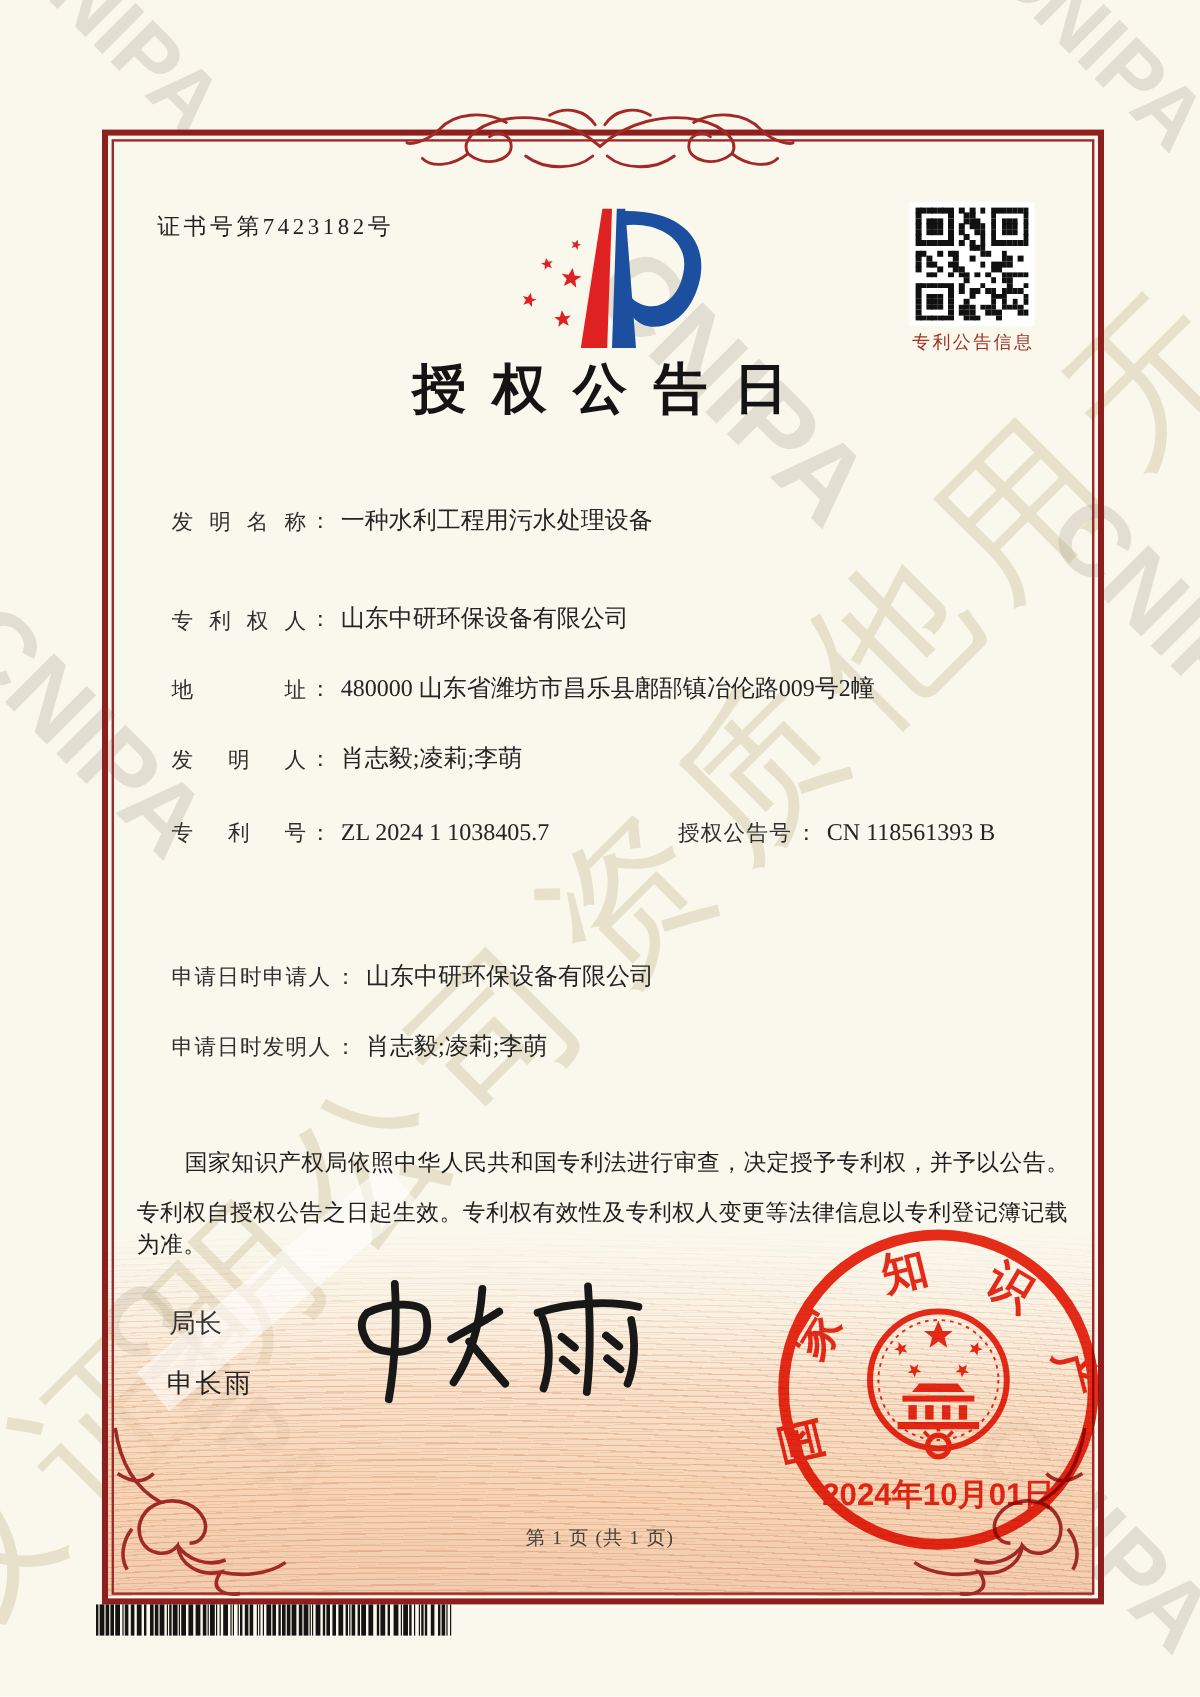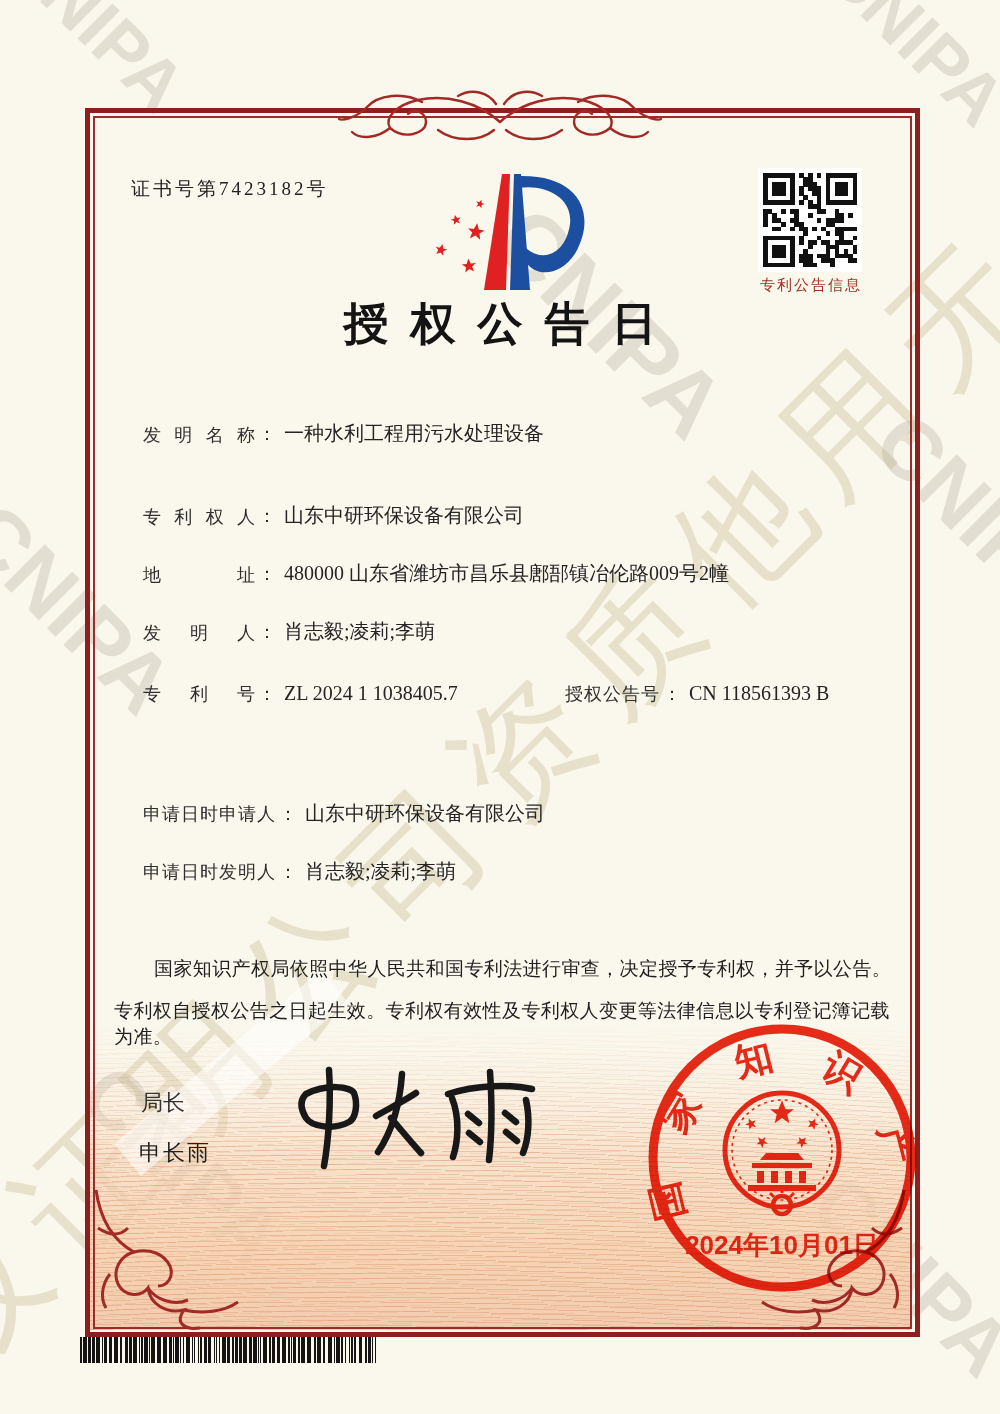--- a/index.html
+++ b/index.html
@@ -420,16 +420,17 @@
             <rect x="155" y="151" width="7" height="12"></rect>
           <rect x="104" y="165" width="68" height="6"></rect>
         </g>
         <circle cx="138" cy="185" r="9" fill="none" stroke-width="4.5"></circle>
         <path d="M126,185 h-6 M150,185 h6 M138,173 v-5 M130,177 l-4,-4 M146,177 l4,-4" stroke-width="3" fill="none"></path>
       </g>
       <text x="138" y="234" font-size="26" font-weight="700" text-anchor="middle" stroke="none" font-family="Liberation Sans, DejaVu Sans, sans-serif">2024年10月01日</text>
     </g>
   </svg>
 
+  <div class="footer">第 1 页 (共 1 页)</div>
 
   <div class="barcode" id="barcode"><i style="width: 2.4px; margin-right: 1px;"></i><i style="width: 3.8px; margin-right: 1px;"></i><i style="width: 2.4px; margin-right: 1px;"></i><i style="width: 3.8px; margin-right: 1px;"></i><i style="width: 3.8px; margin-right: 2.3px;"></i><i style="width: 1px; margin-right: 1px;"></i><i style="width: 2.4px; margin-right: 2.3px;"></i><i style="width: 2.4px; margin-right: 2.3px;"></i><i style="width: 3.8px; margin-right: 2.3px;"></i><i style="width: 2.4px; margin-right: 2.3px;"></i><i style="width: 3.8px; margin-right: 1px;"></i><i style="width: 2.4px; margin-right: 1px;"></i><i style="width: 3.8px; margin-right: 2.3px;"></i><i style="width: 1px; margin-right: 1px;"></i><i style="width: 2.4px; margin-right: 1px;"></i><i style="width: 3.8px; margin-right: 1px;"></i><i style="width: 1px; margin-right: 1px;"></i><i style="width: 3.8px; margin-right: 2.3px;"></i><i style="width: 3.8px; margin-right: 2.3px;"></i><i style="width: 3.8px; margin-right: 2.3px;"></i><i style="width: 2.4px; margin-right: 1px;"></i><i style="width: 1px; margin-right: 1px;"></i><i style="width: 3.8px; margin-right: 1px;"></i><i style="width: 1px; margin-right: 2.3px;"></i><i style="width: 1px; margin-right: 2.3px;"></i><i style="width: 3.8px; margin-right: 2.3px;"></i><i style="width: 1px; margin-right: 1px;"></i><i style="width: 1px; margin-right: 2.3px;"></i><i style="width: 1px; margin-right: 1px;"></i><i style="width: 2.4px; margin-right: 2.3px;"></i><i style="width: 2.4px; margin-right: 1px;"></i><i style="width: 3.8px; margin-right: 2.3px;"></i><i style="width: 1px; margin-right: 1px;"></i><i style="width: 1px; margin-right: 2.3px;"></i><i style="width: 1px; margin-right: 2.3px;"></i><i style="width: 3.8px; margin-right: 1px;"></i><i style="width: 2.4px; margin-right: 2.3px;"></i><i style="width: 2.4px; margin-right: 1px;"></i><i style="width: 2.4px; margin-right: 1px;"></i><i style="width: 3.8px; margin-right: 1px;"></i><i style="width: 3.8px; margin-right: 2.3px;"></i><i style="width: 2.4px; margin-right: 1px;"></i><i style="width: 3.8px; margin-right: 1px;"></i><i style="width: 1px; margin-right: 1px;"></i><i style="width: 1px; margin-right: 2.3px;"></i><i style="width: 3.8px; margin-right: 2.3px;"></i><i style="width: 2.4px; margin-right: 1px;"></i><i style="width: 2.4px; margin-right: 2.3px;"></i><i style="width: 2.4px; margin-right: 2.3px;"></i><i style="width: 3.8px; margin-right: 2.3px;"></i><i style="width: 2.4px; margin-right: 1px;"></i><i style="width: 1px; margin-right: 1px;"></i><i style="width: 2.4px; margin-right: 2.3px;"></i><i style="width: 2.4px; margin-right: 1px;"></i><i style="width: 3.8px; margin-right: 2.3px;"></i><i style="width: 3.8px; margin-right: 2.3px;"></i><i style="width: 2.4px; margin-right: 1px;"></i><i style="width: 3.8px; margin-right: 2.3px;"></i><i style="width: 2.4px; margin-right: 2.3px;"></i><i style="width: 3.8px; margin-right: 2.3px;"></i><i style="width: 1px; margin-right: 1px;"></i><i style="width: 3.8px; margin-right: 1px;"></i><i style="width: 2.4px; margin-right: 2.3px;"></i><i style="width: 1px; margin-right: 2.3px;"></i><i style="width: 1px; margin-right: 1px;"></i><i style="width: 2.4px; margin-right: 1px;"></i><i style="width: 2.4px; margin-right: 2.3px;"></i><i style="width: 3.8px; margin-right: 2.3px;"></i><i style="width: 2.4px; margin-right: 1px;"></i><i style="width: 2.4px; margin-right: 1px;"></i><i style="width: 1px; margin-right: 2.3px;"></i><i style="width: 1px; margin-right: 2.3px;"></i></div>
 
 </div>
 
 </body></html>

